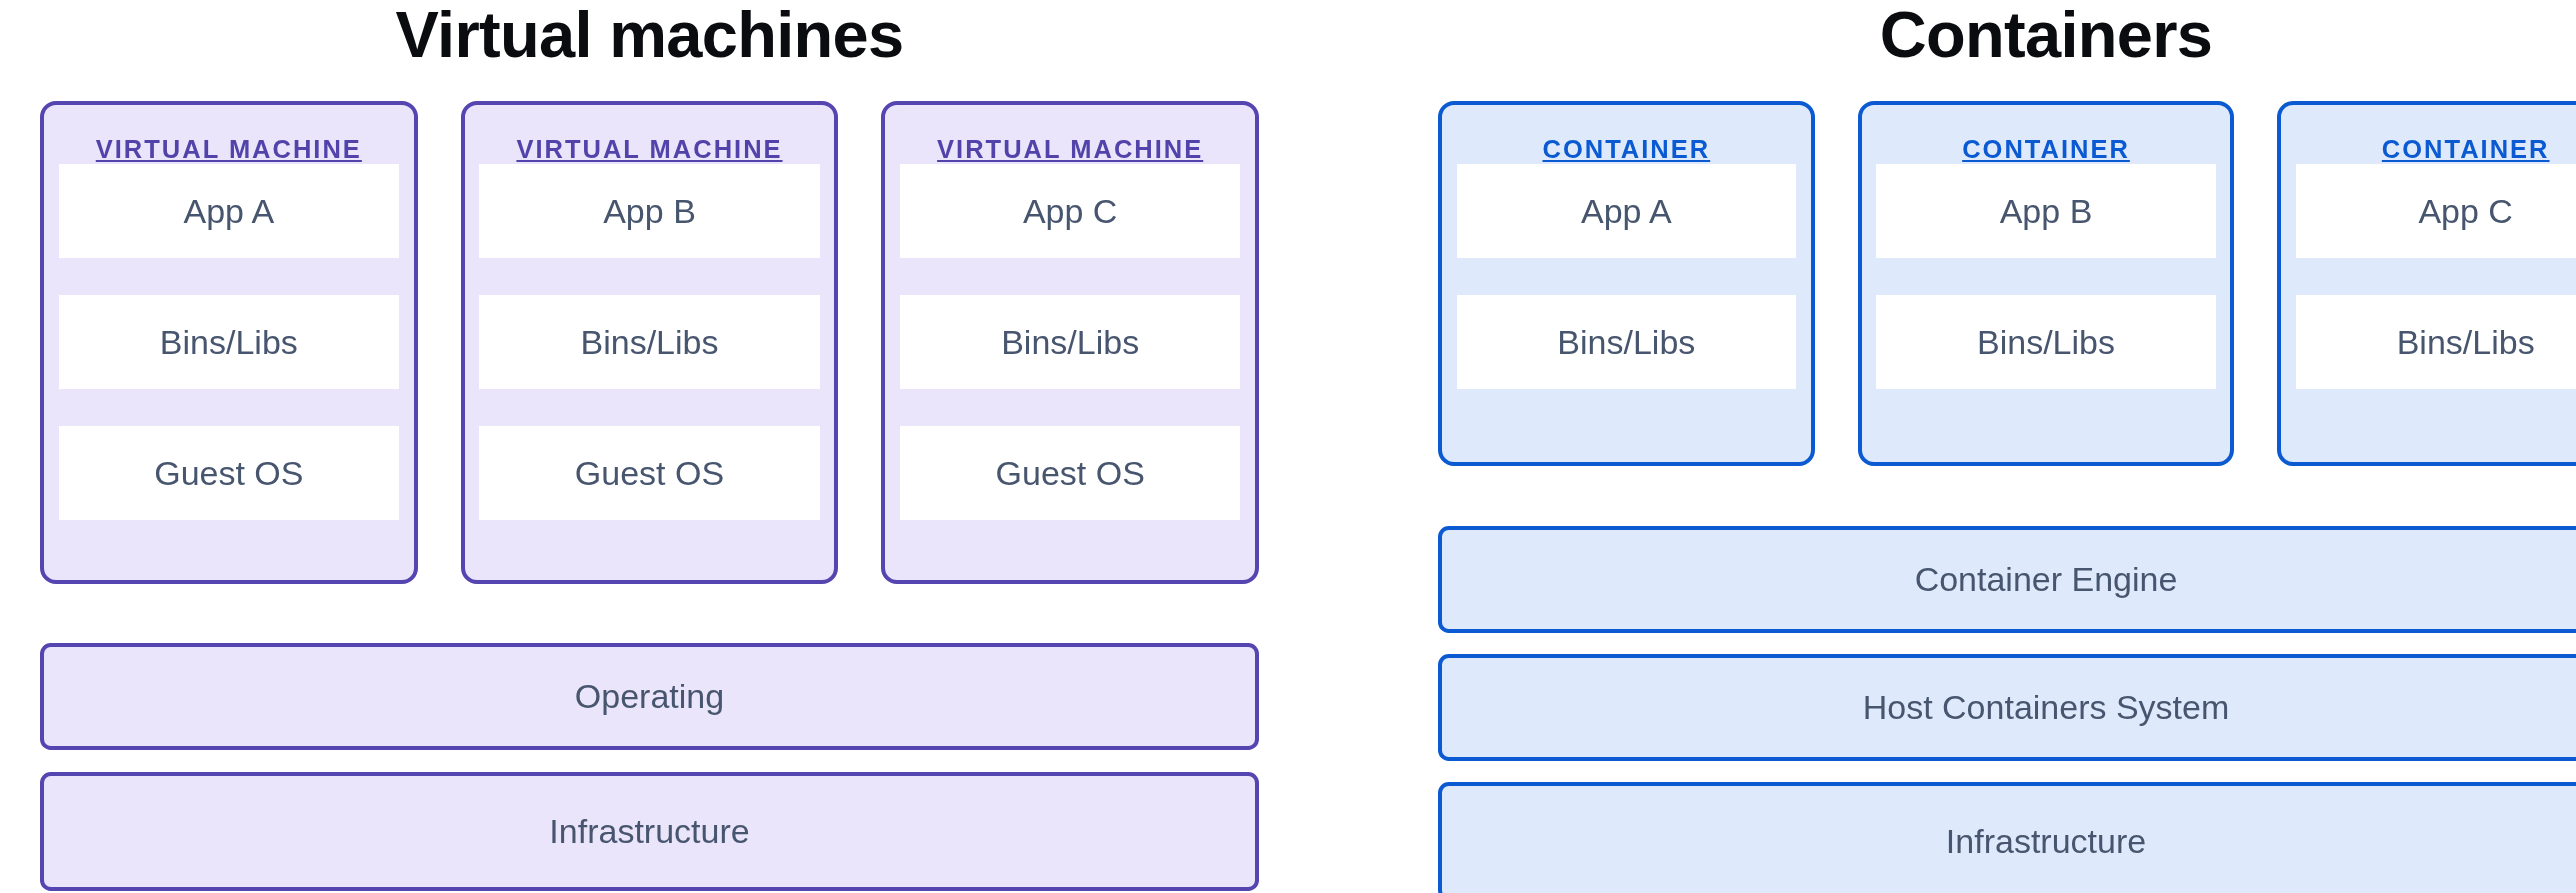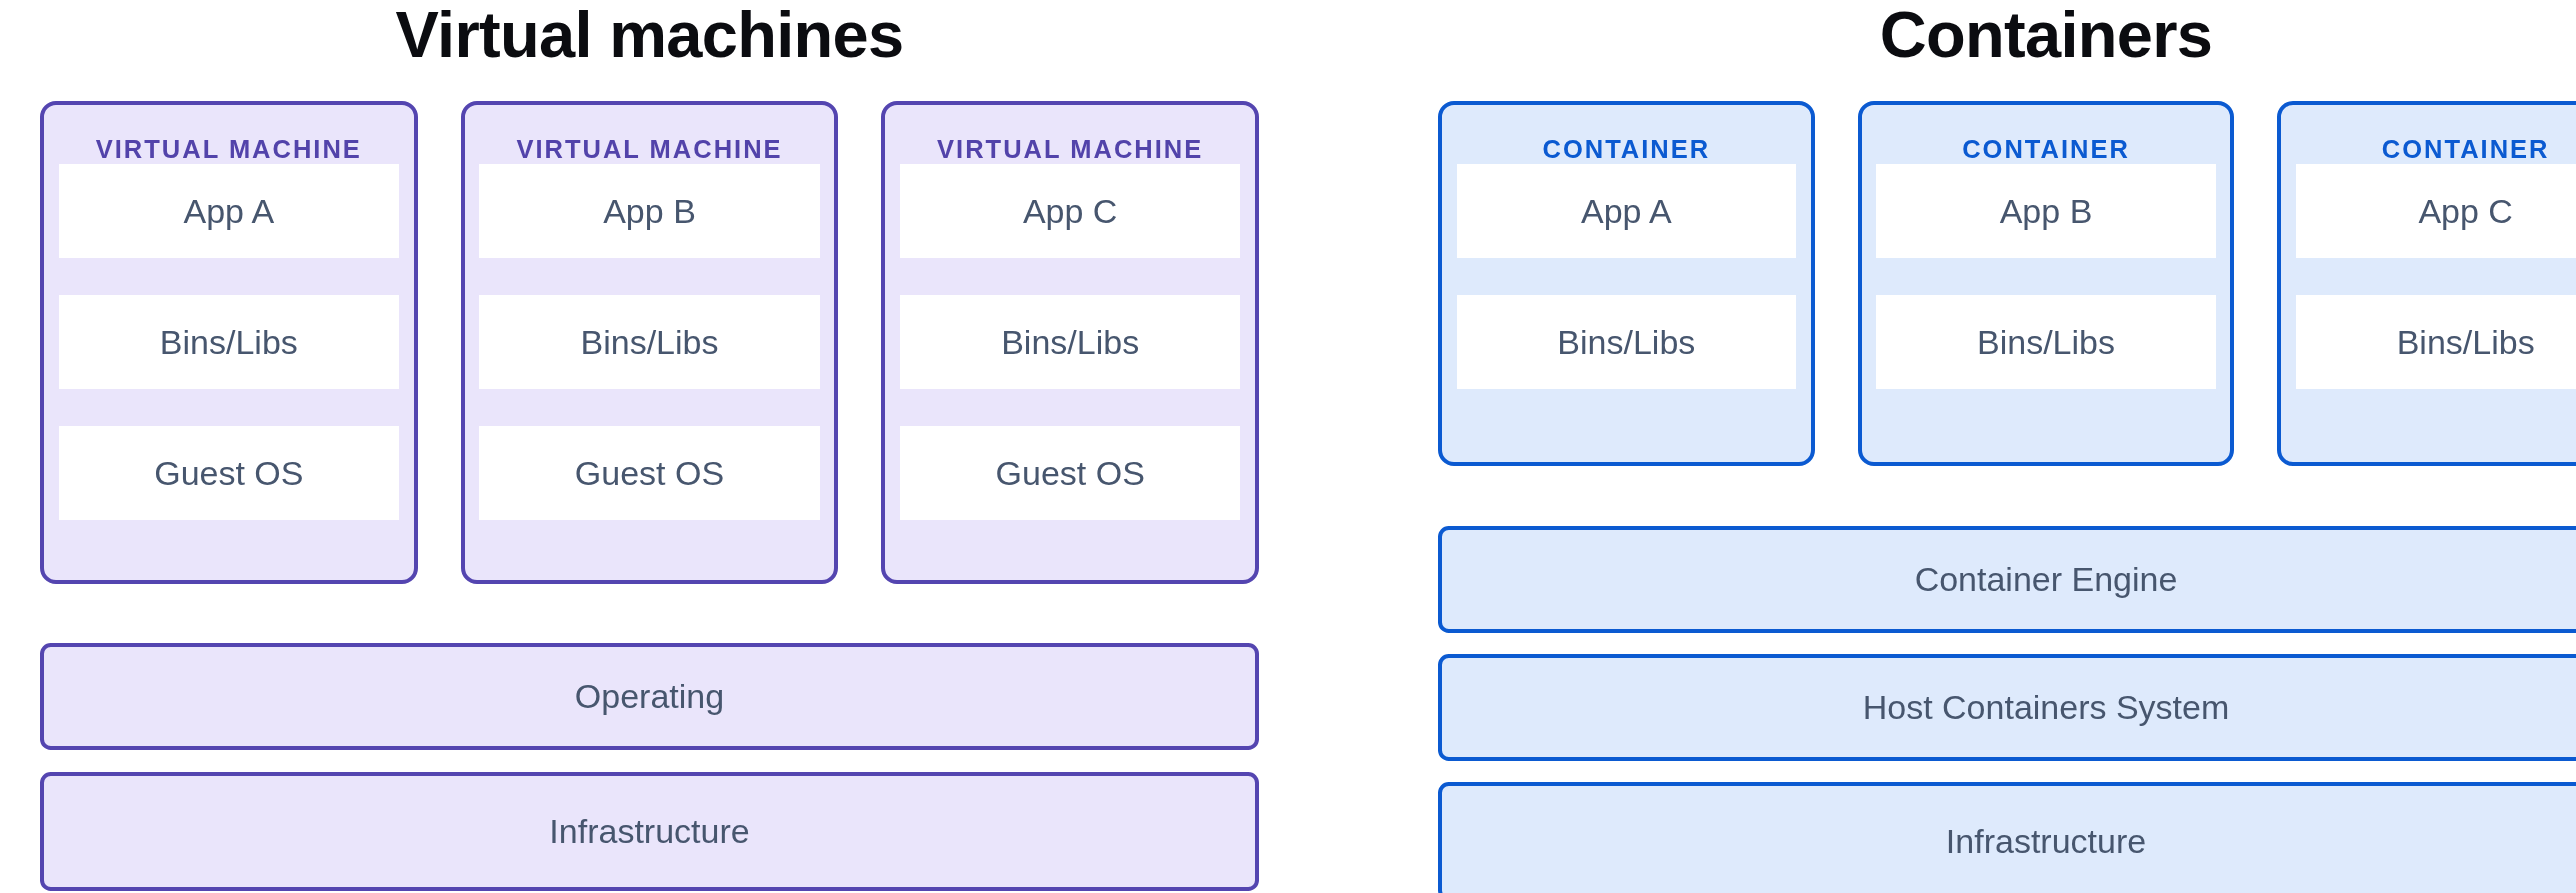--- a/index.html
+++ b/index.html
@@ -46,20 +46,21 @@
 
   .card-label {
     margin-top: 29.5px;
     height: 29.5px;
     line-height: 29.5px;
     text-align: center;
     font-size: 25.5px;
     font-weight: bold;
     letter-spacing: 2px;
     text-transform: uppercase;
+    text-decoration: underline;
   }
   .vm-card .card-label { color: var(--vm_label, #5243aa); }
   .ct-card .card-label { color: var(--container_label, #0b5ad1); }
 
   .layer {
     height: 94px;
     margin: 0 14.8px;
     border-radius: 0;
     background: var(--layer_fill, #ffffff);
     display: flex;

